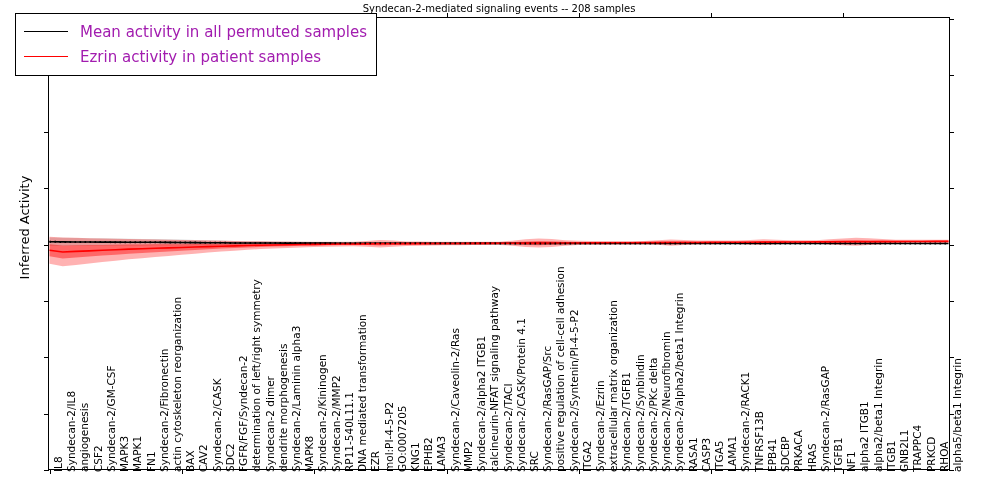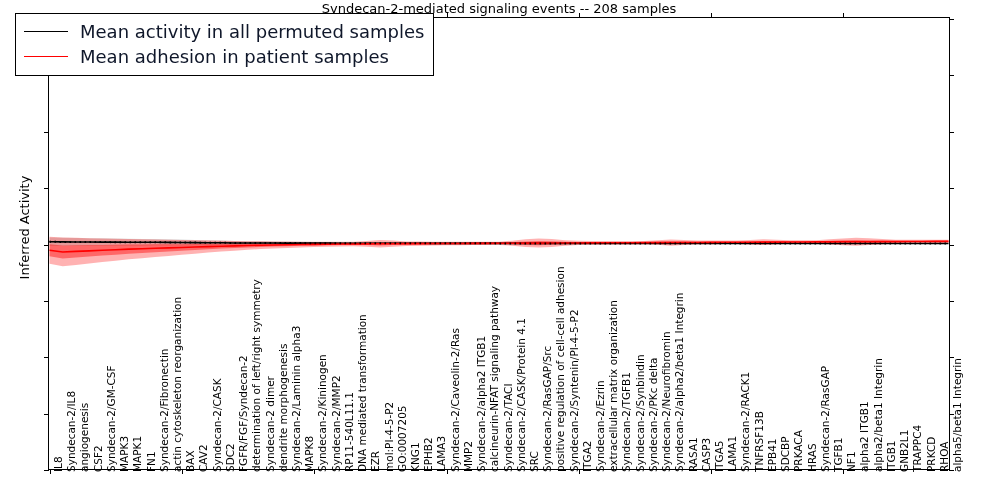--- a/index.html
+++ b/index.html
@@ -3,21 +3,21 @@
 <meta charset="utf-8">
 <style>
   html,body{margin:0;padding:0;background:#ffffff;}
   body{width:1000px;height:500px;overflow:hidden;
        font-family:"DejaVu Sans","Liberation Sans",sans-serif;color:#000;}
   #root{position:relative;width:1000px;height:500px;}
 
   
   .chart-title{
     position:absolute;left:48px;top:1px;width:902px;
-    text-align:center;font-size:13px;line-height:16px;color:#000;
+    text-align:center;font-size:10px;line-height:16px;color:#000;
     white-space:nowrap;
   }
 
   
   .ylabel{
     position:absolute;left:-86px;top:220px;width:220px;
     transform:rotate(-90deg);transform-origin:50% 50%;
     text-align:center;font-size:13px;color:#000;white-space:nowrap;
   }
   .xlabel{
@@ -50,21 +50,21 @@
   
   #legend{
     position:absolute;left:15px;top:13px;
     border:1.1px solid #000;background:#fff;
     padding:5px 9px 6px 8px;
   }
   .legrow{display:flex;align-items:center;height:25px;}
   .legline{display:inline-block;width:44px;height:0;margin-right:12px;}
   .legline.black{border-top:1.4px solid #000;}
   .legline.red{border-top:1.4px solid #ff0000;}
-  .legtxt{font-size:18px;color:#0f172a;white-space:nowrap;}
+  .legtxt{font-size:15px;color:#a21caf;white-space:nowrap;}
 </style>
 </head>
 <body>
 
 <div id="root">
 
   <div class="chart-title">Syndecan-2-mediated signaling events -- 208 samples</div>
 
   <div class="ylabel">Inferred Activity</div>
 
@@ -190,17 +190,17 @@
       <div class="xcat" style="left: 904px;">alpha5/beta1 Integrin</div>
     </div>
 
   <div id="legend">
     <div class="legrow">
       <span class="legline black"></span>
       <span class="legtxt">Mean activity in all permuted samples</span>
     </div>
     <div class="legrow">
       <span class="legline red"></span>
-      <span class="legtxt">Mean adhesion in patient samples</span>
+      <span class="legtxt">Ezrin activity in patient samples</span>
     </div>
   </div>
 
 </div>
 
 </body></html>

